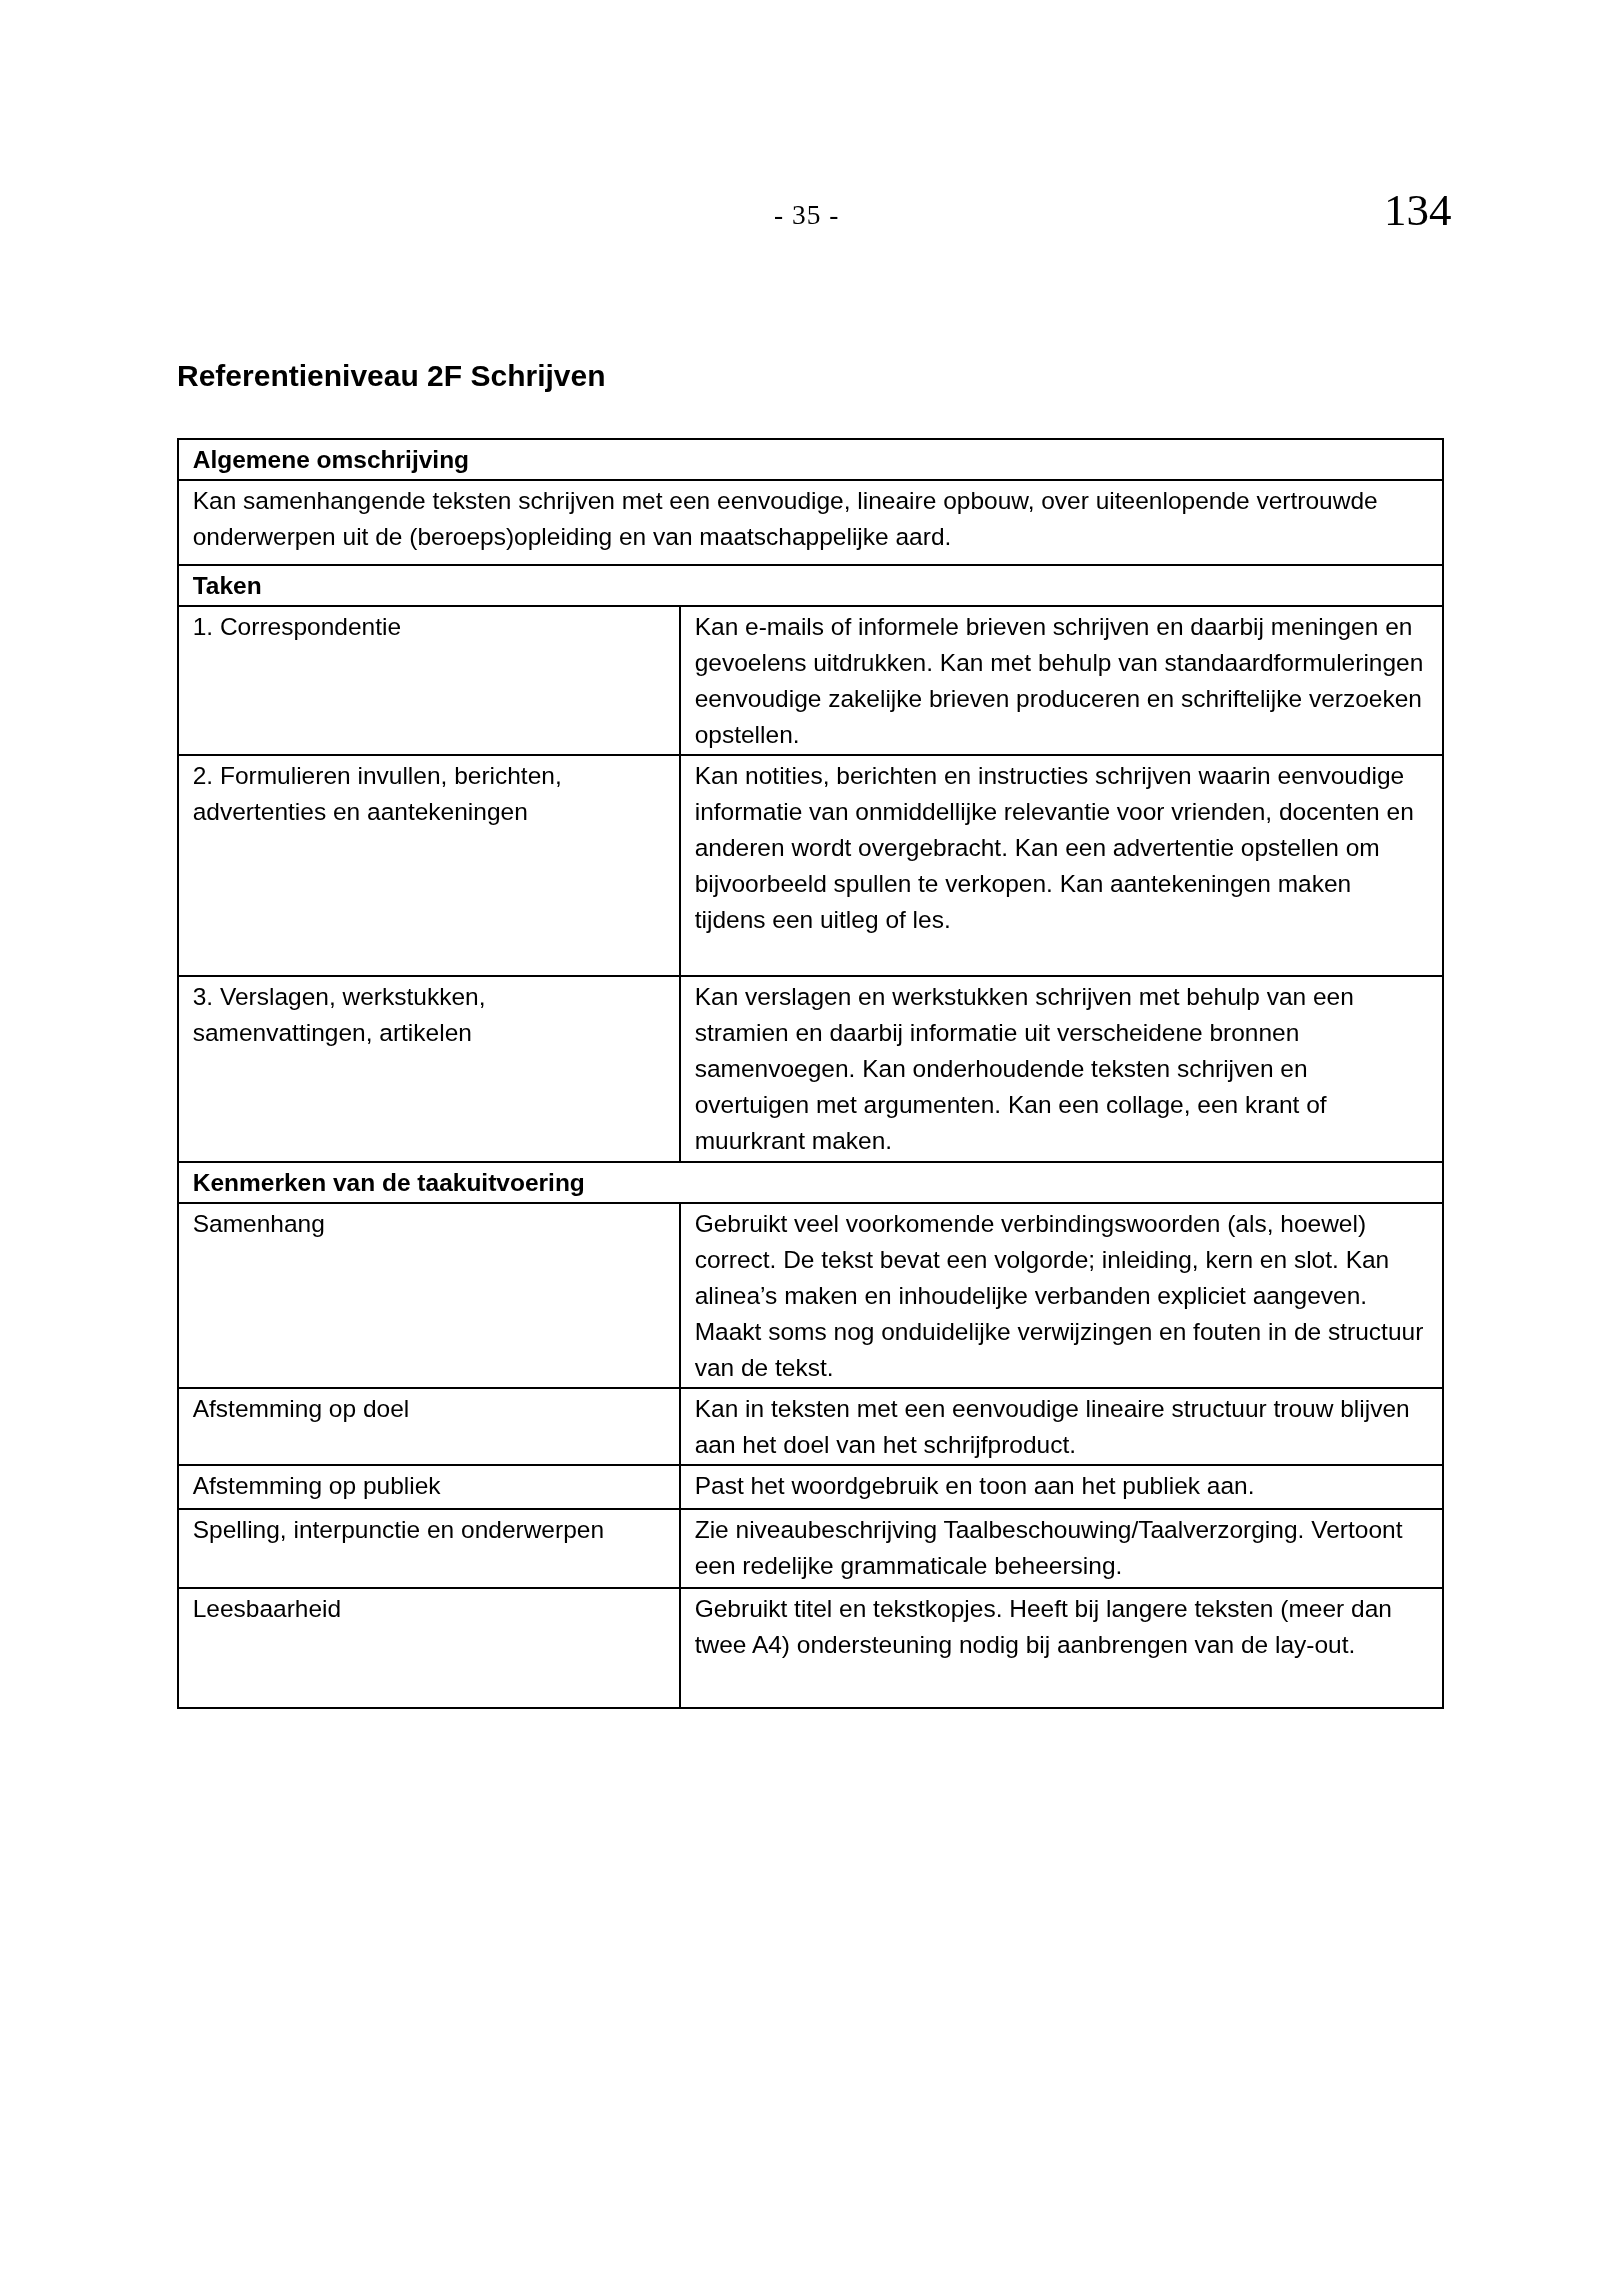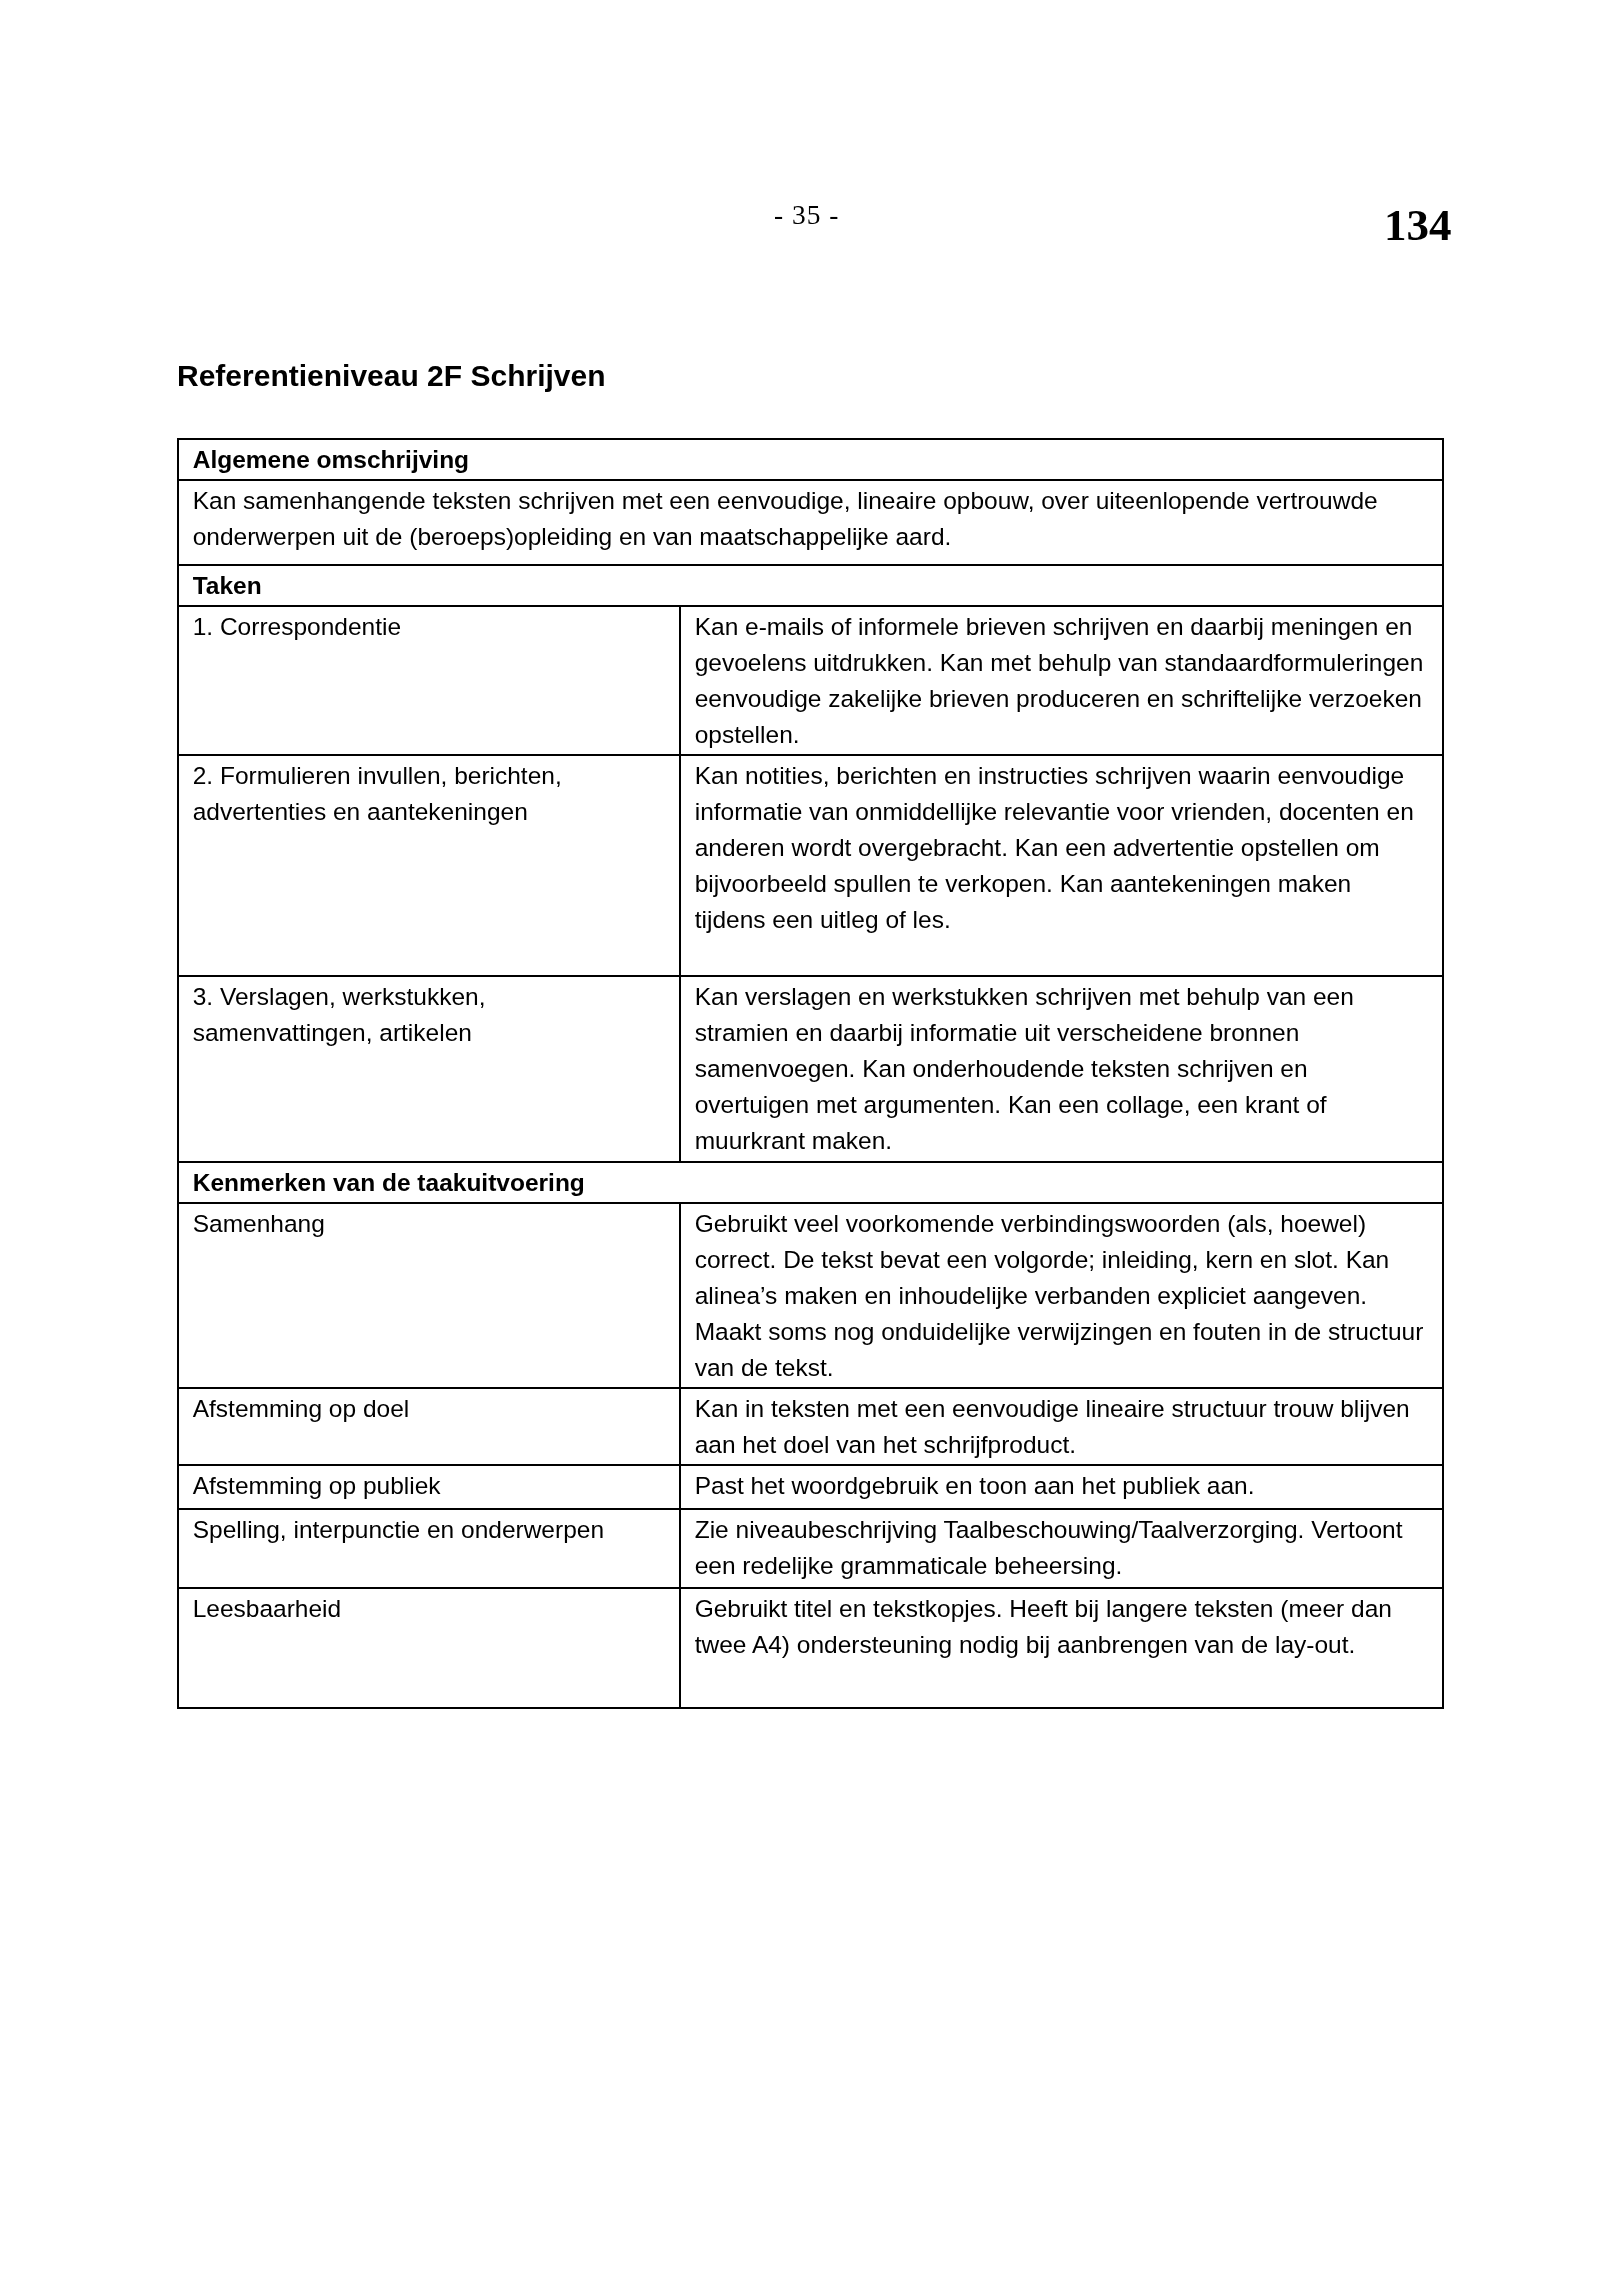--- a/index.html
+++ b/index.html
@@ -2,22 +2,22 @@
 <html><head>
 <meta charset="utf-8">
 <style>
   html, body { margin: 0; padding: 0; background: #ffffff; }
   body { width: 1621px; height: 2293px; position: relative; overflow: hidden; color: #000; }
   .page-number {
     position: absolute; left: 774px; top: 200px;
     font-family: "Liberation Serif", serif; font-size: 27.4px; letter-spacing: 1px;
   }
   .doc-number {
-    position: absolute; left: 1384px; top: 199px;
-    font-family: "Liberation Serif", serif; font-size: 45px; font-weight: bold;
+    position: absolute; left: 1384px; top: 184px;
+    font-family: "Liberation Serif", serif; font-size: 45px; font-weight: normal;
   }
   .title {
     position: absolute; left: 177px; top: 359px; margin: 0;
     font-family: "Liberation Sans", sans-serif; font-size: 30px; font-weight: bold;
   }
   table.ref {
     position: absolute; left: 177px; top: 438px; width: 1264px;
     border-collapse: collapse; table-layout: fixed;
     font-family: "Liberation Sans", sans-serif; font-size: 24.5px; line-height: 36px;
   }

